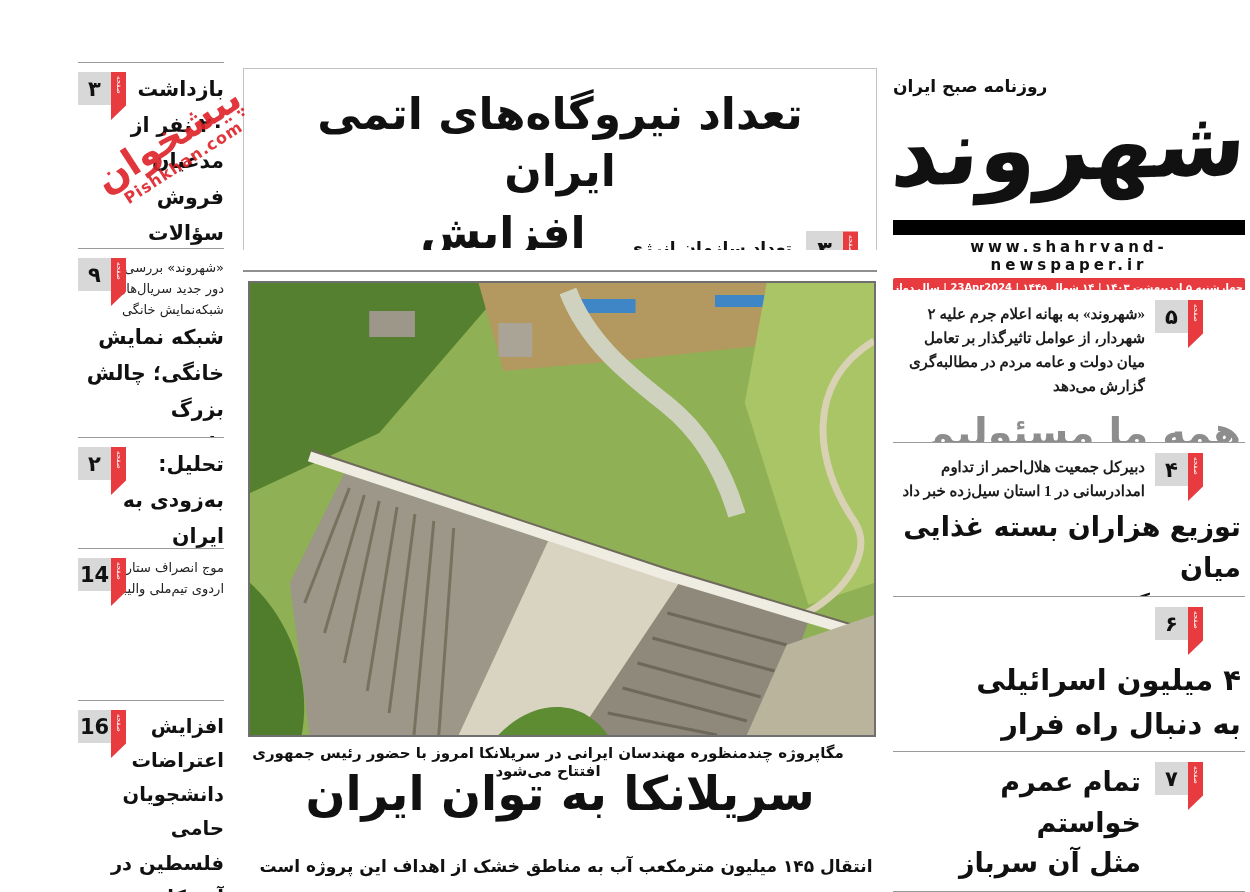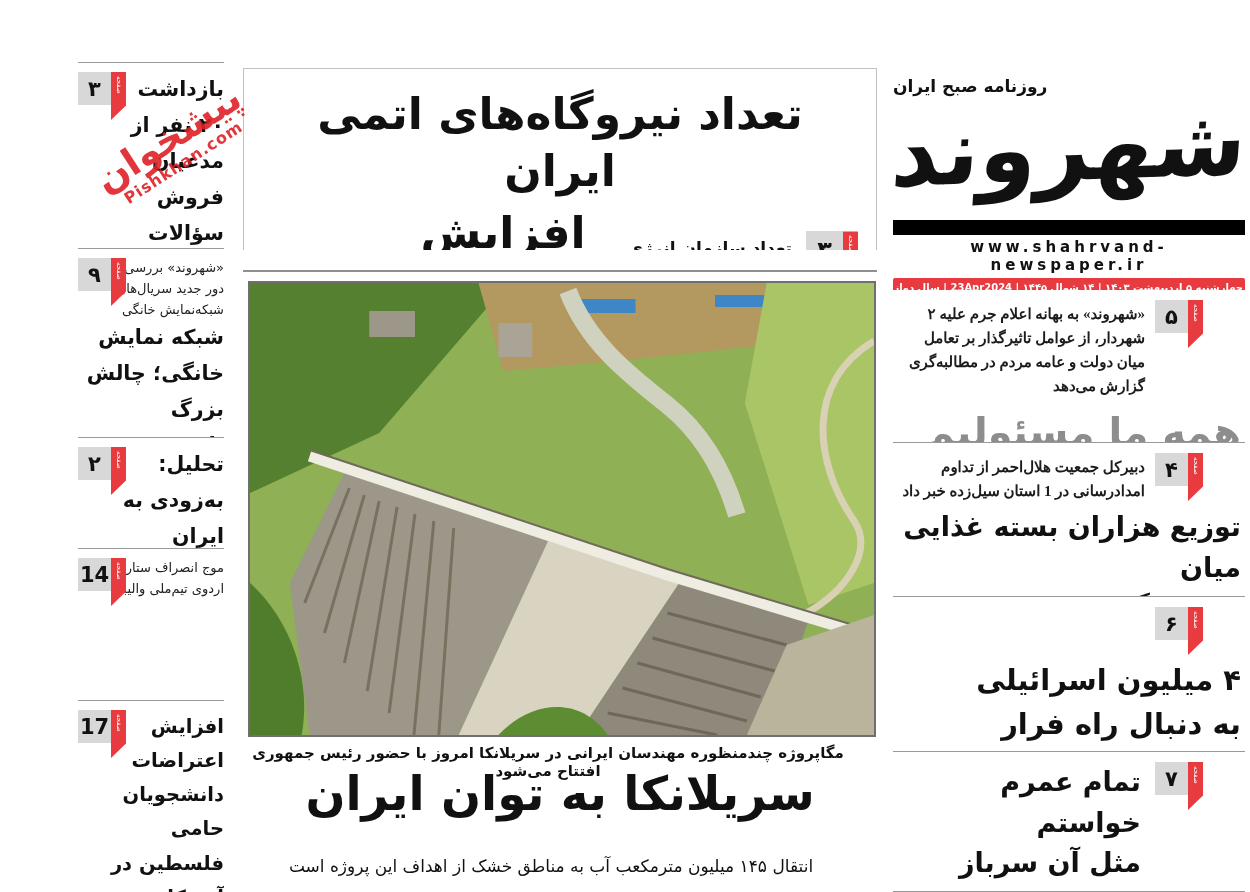--- a/index.html
+++ b/index.html
@@ -29,22 +29,22 @@
   .lead-kicker{font-size:17px;font-weight:bold;margin-right:14px;}
   .lead-line2{font-size:44px;font-weight:bold;letter-spacing:-1px;margin-left:14px;}
   #center-rule{position:absolute;left:243px;top:270px;width:634px;border-top:2px solid #8f8f8f;}
   #photo{position:absolute;left:248px;top:281px;width:628px;height:456px;box-sizing:border-box;
          border:2px solid #6f6f6f;background:#86a84a;}
   #photo svg{display:block;width:100%;height:100%;}
   #caption{position:absolute;left:231px;top:744px;width:634px;text-align:center;
            font-size:15px;font-weight:bold;}
   #story-head{position:absolute;left:243px;top:766px;width:634px;text-align:center;
               font-size:47px;font-weight:bold;}
-  #story-sub{position:absolute;left:234px;top:856px;width:634px;text-align:center;
-             font-size:17px;font-weight:normal;}
+  #story-sub{position:absolute;left:249px;top:856px;width:634px;text-align:center;
+             font-size:17px;font-weight:bold;}
   
   #rightcol{position:absolute;left:893px;top:62px;width:352px;}
   #masthead{position:relative;height:228px;overflow:hidden;}
   .tagline{text-align:left;font-size:17px;font-weight:bold;margin-top:14px;}
   .logo{font-size:92px;font-weight:bold;text-align:center;line-height:1.15;height:130px;
         transform:skewX(-6deg) rotate(-2deg);}
   .logo-bar{height:15px;background:#000;margin-top:-6px;}
   .website{direction:ltr;text-align:center;font-size:15px;font-weight:bold;letter-spacing:4px;
            padding:3px 0 4px;}
   .datebar{background:#e73b40;color:#fff;font-size:10px;font-weight:bold;text-align:center;
@@ -117,21 +117,21 @@
         <div class="num">14</div>
         <div class="ribbon">
             <span>صفحه</span>
           </div>
       </div>
       <div class="sb-kicker">موج انصراف ستاره‌ها از اردوی تیم‌ملی والیبال</div>
     </div>
 
     <div class="sb-item" style="height:192px">
       <div class="badge">
-        <div class="num">17</div>
+        <div class="num">16</div>
         <div class="ribbon">
             <span>صفحه</span>
           </div>
       </div>
       <div class="sb-head" style="font-size:19.5px">افزایش
 اعتراضات
 دانشجویان حامی
 فلسطین در آمریکا
 در پی بازداشت
 برخی از آنان</div>

